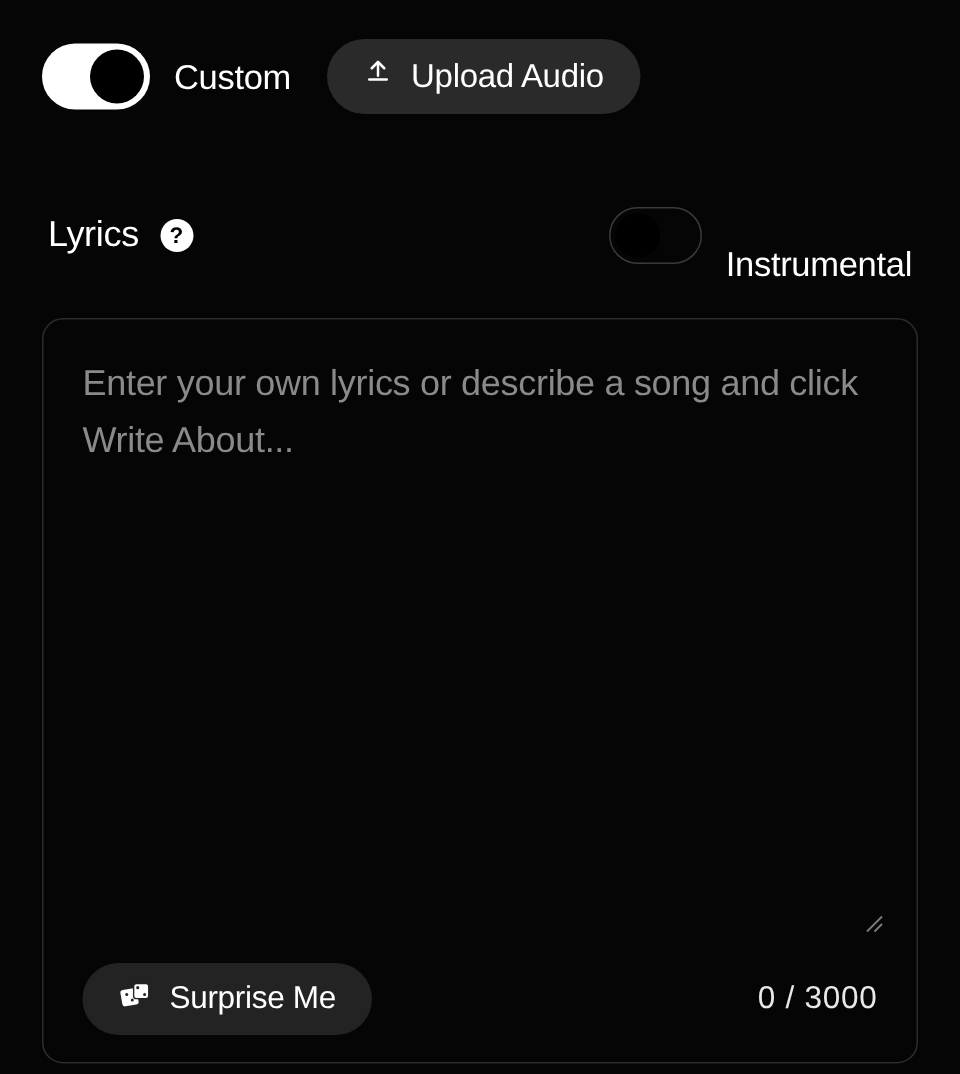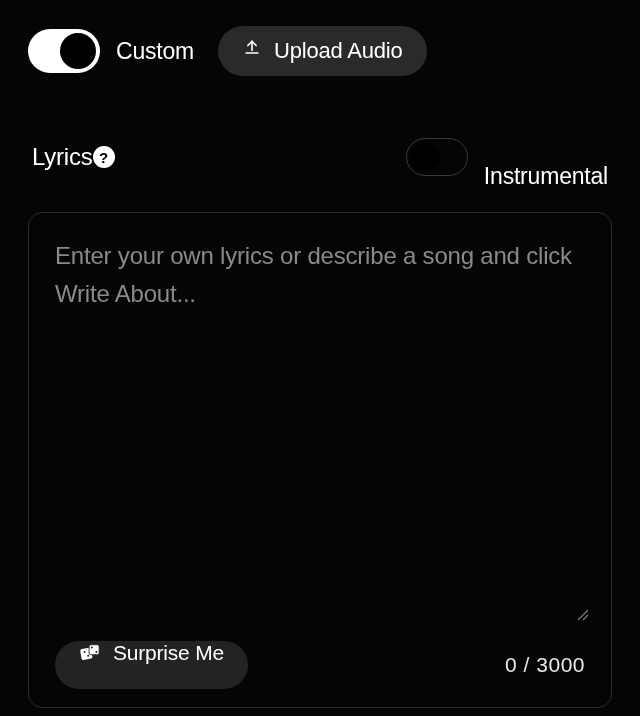--- a/index.html
+++ b/index.html
@@ -64,21 +64,21 @@
   .lyrics-row {
     display: flex;
     align-items: center;
     margin-bottom: 22px;
     padding: 0 4px;
   }
   .lyrics-label {
     font-size: 24px;
     font-weight: 400;
     color: #fff;
-    margin-right: 0;
+    margin-right: 14px;
     letter-spacing: -0.2px;
   }
   .help-badge {
     width: 22px; height: 22px;
     border-radius: 50%;
     background: #fff;
     color: #000;
     font-weight: 700;
     font-size: 15px;
     display: inline-flex;
@@ -151,21 +151,21 @@
   .surprise-btn {
     background: #232323;
     border: none;
     color: #fff;
     border-radius: 24px;
     padding: 0 24px;
     height: 48px;
     font-size: 21px;
     font-weight: 500;
     display: inline-flex;
-    align-items: flex-start;
+    align-items: center;
     gap: 12px;
     cursor: pointer;
     letter-spacing: -0.2px;
   }
 
   .counter {
     font-size: 21px;
     color: #e8e8e8;
     letter-spacing: 0.5px;
     font-variant-numeric: tabular-nums;

